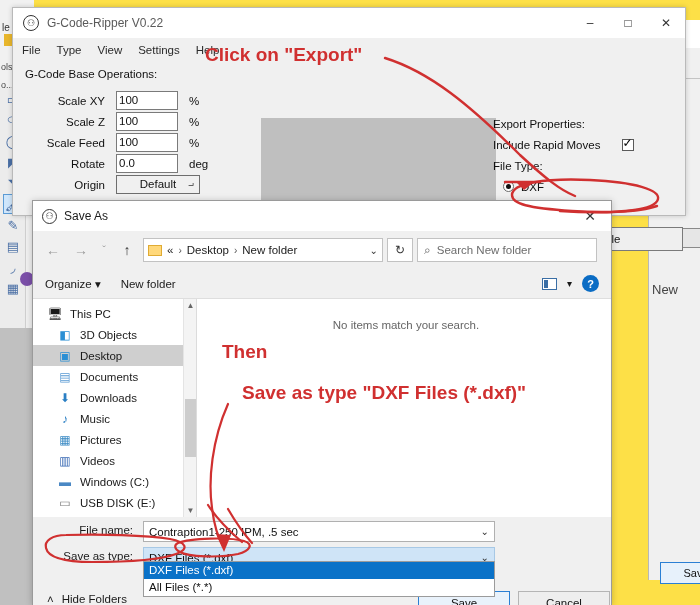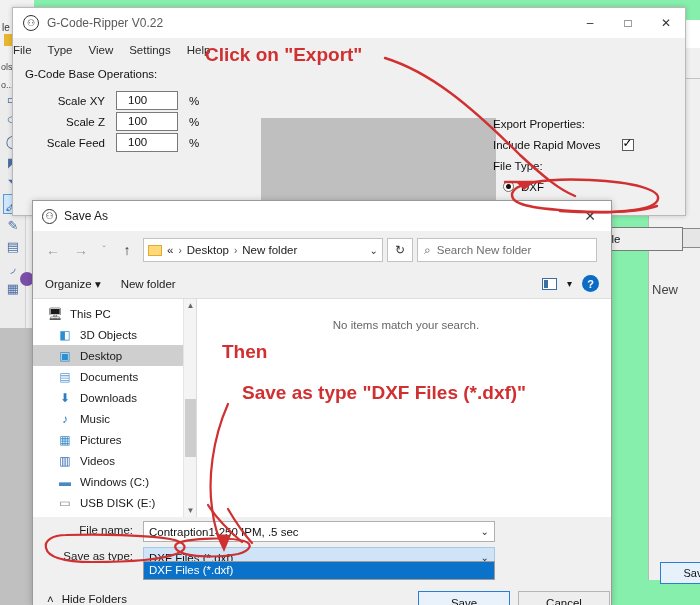--- a/index.html
+++ b/index.html
@@ -5,21 +5,21 @@
   * { box-sizing: border-box; }
   html, body {
     margin: 0; padding: 0;
     width: 700px; height: 605px;
     overflow: hidden;
     font-family: "Liberation Sans", sans-serif;
   }
   #screen {
     position: relative;
     width: 700px; height: 605px;
-    background: #86efac;
+    background: #fde047;
     overflow: hidden;
   }
 
   
   .bg-app {
     position: absolute; left: 0; top: 0; width: 34px; height: 605px;
     background: #f1f1f1;
   }
   .bg-app-menu {
     position: absolute; left: 0; top: 22px; font-size: 10px; color: #333;
@@ -102,38 +102,38 @@
   .gcr-title {
     margin-left: 8px; font-size: 12px; color: #5a5a5a;
   }
   .wbtns { position: absolute; right: 0; top: 0; height: 30px; display: flex; }
   .wbtn {
     width: 38px; height: 30px; display:flex; align-items:center; justify-content:center;
     font-size: 12px; color: #333;
   }
   .gcr-menu {
     height: 24px; background: #f0f0f0; display: flex; align-items: center;
-    gap: 16px; border-bottom: 0px solid #ddd;
+    gap: 16px; border-bottom: 0px solid #ddd; margin-left: 9px;
   }
   .gcr-menu span { font-size: 11.5px; color: #2b2b2b; }
 
   .gcr-body { position: relative; height: 155px; }
 
   .gcr-sectitle {
     position:absolute; left: 12px; top: 6px; font-size: 11.5px; color:#111;
   }
   .gcr-row { position:absolute; left: 0; width: 230px; height: 22px; }
   .gcr-rowlabel {
     position:absolute; right: 138px; width: 110px; text-align: right;
     font-size: 11.5px; color:#111; line-height: 20px;
   }
   .gcr-input {
     position:absolute; left: 103px; width: 62px; height: 19px;
     border: 1px solid #7a7a7a; background: #fff;
-    font-size: 11.5px; color:#111; padding: 1px 11px; line-height: 15px;
+    font-size: 11.5px; color:#111; padding: 1px 2px; line-height: 15px;
   }
   .gcr-unit {
     position:absolute; left: 176px; font-size: 11.5px; color:#111; line-height: 20px;
   }
   .gcr-optbtn {
     position:absolute; left: 103px; width: 84px; height: 19px;
     border: 1px solid #6e6e6e; background: #f0f0f0;
     font-size: 11.5px; color:#111; text-align:center; line-height: 17px;
     position: absolute;
   }
@@ -381,21 +381,30 @@
         <div class="gcr-input">100</div>
         <div class="gcr-unit">%</div>
       </div>
 
       <div class="gcr-row" style="top:71px;">
         <div class="gcr-rowlabel">Scale Feed</div>
         <div class="gcr-input">100</div>
         <div class="gcr-unit">%</div>
       </div>
 
-
+      <div class="gcr-row" style="top:92px;">
+        <div class="gcr-rowlabel">Rotate</div>
+        <div class="gcr-input">0.0</div>
+        <div class="gcr-unit">deg</div>
+      </div>
+
+      <div class="gcr-row" style="top:113px;">
+        <div class="gcr-rowlabel">Origin</div>
+        <div class="gcr-optbtn">Default</div>
+      </div>
 
       <div class="gcr-preview">
         <div class="gcr-preview-strip"></div>
         <svg class="gear-svg" width="90" height="28" viewBox="0 0 90 28">
           <path d="M3 28 C3 20 6 12 12 8 L14 14 L19 5 L23 12 L28 3 L32 11 L37 2 L42 10 L47 2 L52 11 L57 3 L61 12 L66 5 L70 14 L73 8 C80 12 84 20 85 28" fill="none" stroke="#4040a0" stroke-width="1.4"></path>
         </svg>
       </div>
 
       <div class="gcr-ep">
         <div class="gcr-ep-line">Export Properties:</div>
@@ -518,20 +527,21 @@
       </div>
 
       <div class="fld-label" style="left:14px;top:33px;">Save as type:</div>
       <div class="fld-box combo" style="top:30px;">
         <span>DXF Files (*.dxf)</span>
         <span class="fld-chev">⌄</span>
       </div>
 
       <div class="dropdown">
         <div class="dd-item sel">DXF Files (*.dxf)</div>
+        <div class="dd-item">All Files (*.*)</div>
       </div>
     </div>
 
     <div class="sa-footer">
       <div class="hidefolders">
         <span>˄</span>
         <span>Hide Folders</span>
       </div>
       <div class="sa-btn primary">Save</div>
       <div class="sa-btn second">Cancel</div>

